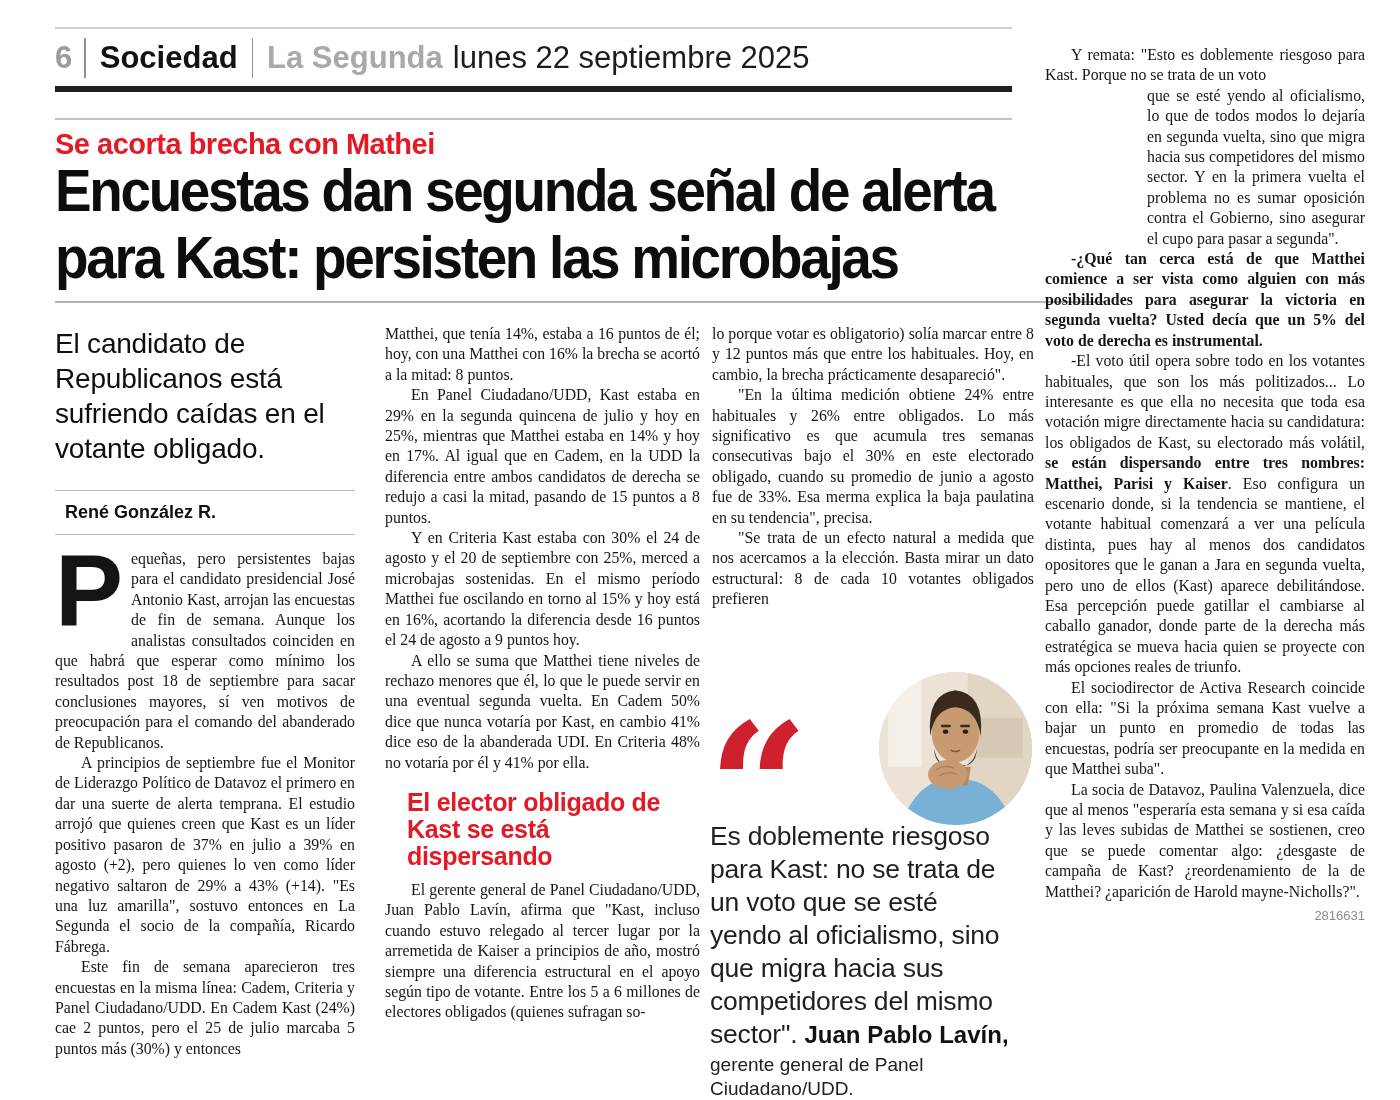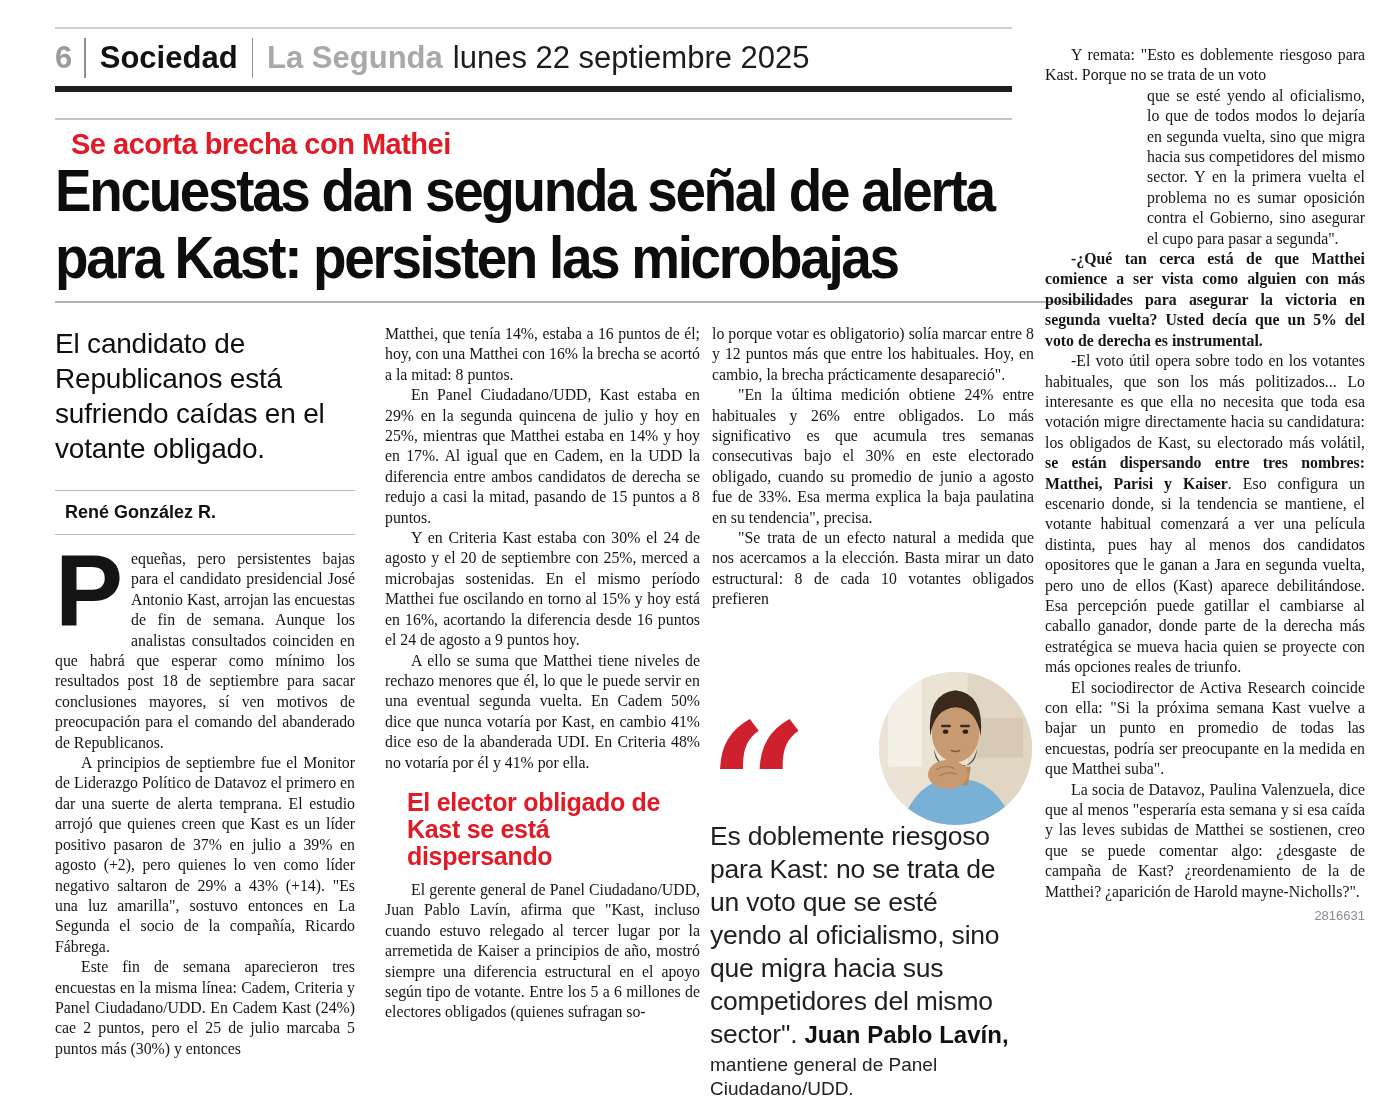--- a/index.html
+++ b/index.html
@@ -14,21 +14,21 @@
   .hdr-pg{color:#9b9b9b;font-weight:700;padding-right:12px;}
   .hdr-div{width:1.5px;height:40px;background:#8f8f8f;}
   .hdr-sec{font-weight:700;color:#121212;padding:0 14px;}
   .hdr-paper{font-weight:700;color:#a9a9a9;padding:0 10px 0 14px;}
   .hdr-date{color:#1c1c1c;font-weight:400;}
   .hdr-rule-thick{left:55px;top:86px;width:957px;height:6px;background:#1e1e1e;}
   .hdr-rule-thin{left:55px;top:118px;width:957px;height:0;border-top:2px solid #c4c4c4;}
 
   
   .kicker{left:55px;top:128px;font-family:"Liberation Sans","DejaVu Sans",sans-serif;
-          font-weight:700;font-size:29px;letter-spacing:-0.5px;margin-left:16px;}
+          font-weight:700;font-size:29px;letter-spacing:-0.5px;}
   .headline{left:55px;top:158px;width:1130px;font-family:"Liberation Sans","DejaVu Sans",sans-serif;
             font-weight:700;font-size:59px;line-height:67px;letter-spacing:-2.5px;color:#0d0d0d;
             transform:scaleX(0.93);transform-origin:left top;}
   .headline-rule{left:55px;top:301px;width:1050px;height:0;border-top:2px solid #b3b3b3;}
 
   
   .cols{left:55px;top:324px;width:980px;height:782px;}
   .col{position:absolute;top:0;}
   .col1{left:0;width:300px;}
   .col2{left:330px;width:315px;}
@@ -138,21 +138,21 @@
     <rect x="53" y="34.5" width="6.5" height="1.6" rx="0.8" fill="#3a2a1c"></rect>
     <path d="M47,51 Q50,53 53,51" stroke="#7a5a40" stroke-width="1" fill="none"></path>
     <ellipse cx="45" cy="67" rx="13" ry="9.5" fill="#c89a72"></ellipse>
     <path d="M34,72 Q40,60 52,62 Q58,64 56,70 Z" fill="#c89a72"></path>
     <path d="M37,64 Q43,60 49,63 M39,68 Q45,64 51,67" stroke="#a97c54" stroke-width="0.8" fill="none"></path>
   </svg>
 </div>
 
 <div class="abs pullquote">
   <span class="pq-text">Es doblemente riesgoso para Kast: no se trata de un voto que se esté yendo al oficialismo, sino que migra hacia sus competidores del mismo sector". </span><span class="pq-name">Juan Pablo Lavín,</span>
-  <span class="pq-role">mantiene general de Panel Ciudadano/UDD.</span>
+  <span class="pq-role">gerente general de Panel Ciudadano/UDD.</span>
 </div>
 
 <div class="abs col4">
   <p class="body-p indent">Y remata: "Esto es doblemente riesgoso para Kast. Porque no se trata de un voto</p>
   <p class="body-p wrap-indent">que se esté yendo al oficialismo, lo que de todos modos lo dejaría en segunda vuelta, sino que migra hacia sus competidores del mismo sector. Y en la primera vuelta el problema no es sumar oposición contra el Gobierno, sino asegurar el cupo para pasar a segunda".</p>
   <p class="body-p indent q-bold">-¿Qué tan cerca está de que Matthei comience a ser vista como alguien con más posibilidades para asegurar la victoria en segunda vuelta? Usted decía que un 5% del voto de derecha es instrumental.</p>
   <p class="body-p indent"><span>-El voto útil opera sobre todo en los votantes habituales, que son los más politizados... Lo interesante es que ella no necesita que toda esa votación migre directamente hacia su candidatura: los obligados de Kast, su electorado más volátil, </span><span class="b">se están dispersando entre tres nombres: Matthei, Parisi y Kaiser</span><span>. Eso configura un escenario donde, si la tendencia se mantiene, el votante habitual comenzará a ver una película distinta, pues hay al menos dos candidatos opositores que le ganan a Jara en segunda vuelta, pero uno de ellos (Kast) aparece debilitándose. Esa percepción puede gatillar el cambiarse al caballo ganador, donde parte de la derecha más estratégica se mueva hacia quien se proyecte con más opciones reales de triunfo.</span></p>
   <p class="body-p indent">El sociodirector de Activa Research coincide con ella: "Si la próxima semana Kast vuelve a bajar un punto en promedio de todas las encuestas, podría ser preocupante en la medida en que Matthei suba".</p>
   <p class="body-p indent">La socia de Datavoz, Paulina Valenzuela, dice que al menos "esperaría esta semana y si esa caída y las leves subidas de Matthei se sostienen, creo que se puede comentar algo: ¿desgaste de campaña de Kast? ¿reordenamiento de la de Matthei? ¿aparición de Harold mayne-Nicholls?".</p>
   <div class="article-id">2816631</div>

